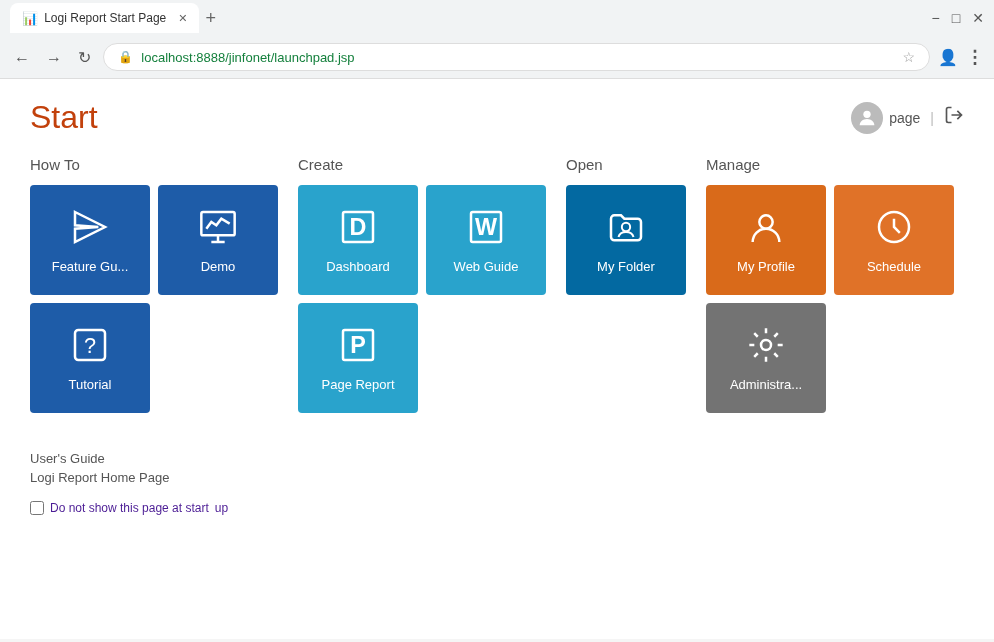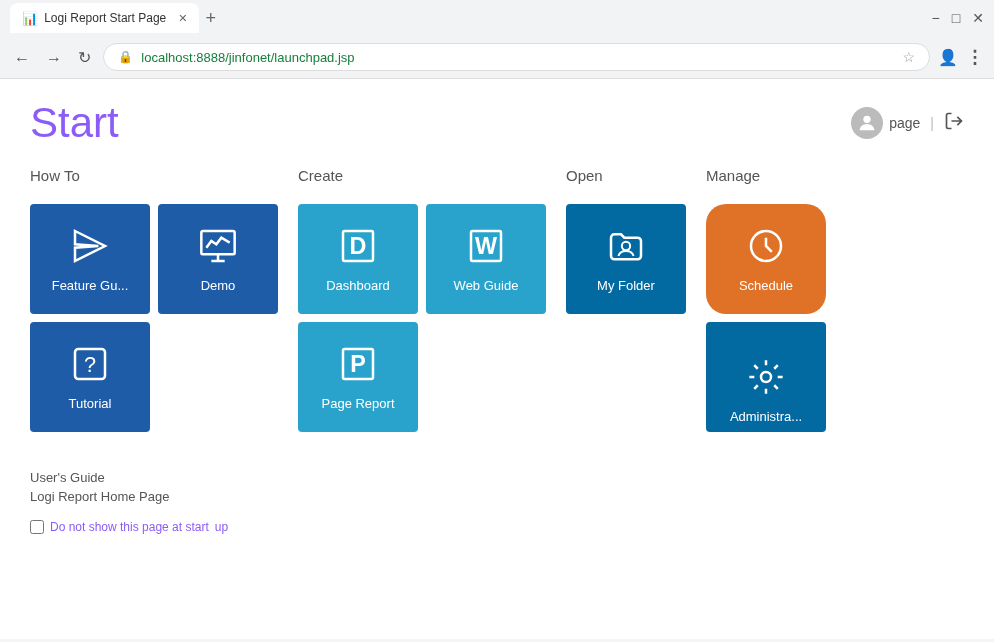--- a/index.html
+++ b/index.html
@@ -94,23 +94,23 @@
       padding: 20px 30px;
     }
 
     .header {
       display: flex;
       align-items: center;
       justify-content: space-between;
       margin-bottom: 20px;
     }
     .page-title {
-      font-size: 42px;
+      font-size: 32px;
       font-weight: 300;
-      color: #8b5cf6;
+      color: #c2410c;
     }
     .user-area {
       display: flex;
       align-items: center;
       gap: 6px;
       font-size: 14px;
       color: #555;
     }
     .user-avatar {
       width: 32px;
@@ -129,21 +129,21 @@
     
     .sections {
       display: flex;
       gap: 20px;
       margin-top: 10px;
     }
     .section { display: flex; flex-direction: column; gap: 0; }
     .section-title {
       font-size: 15px;
       color: #555;
-      margin-bottom: 20px;
+      margin-bottom: 12px;
       font-weight: normal;
     }
     .tiles-row {
       display: flex;
       gap: 8px;
       margin-bottom: 8px;
     }
     .tile {
       width: 120px;
       height: 110px;
@@ -157,21 +157,21 @@
       gap: 6px;
       text-align: center;
       padding: 8px;
     }
     .tile-icon { font-size: 36px; line-height: 1; }
     .tile-label { font-size: 13px; font-weight: 500; }
 
     .blue-dark { background: #1e5ca8; }
     .blue-light { background: #29a3cc; }
     .green { background: #0369a1; }
-    .orange { background: #e86420; border-radius: 20px; }
+    .orange { background: #e86420; }
     .orange-dark { background: #e07020; }
 
     
     .bottom-links {
       margin-top: 30px;
       display: flex;
       flex-direction: column;
       gap: 4px;
     }
     .bottom-links a {
@@ -182,21 +182,21 @@
 
     .startup-check {
       margin-top: 16px;
       display: flex;
       align-items: center;
       gap: 6px;
       font-size: 12px;
       color: #666;
     }
     .startup-check input { width: 14px; height: 14px; }
-    .startup-check span { color: #8b5cf6; cursor: pointer; }
+    .startup-check span { color: #4c1d95; cursor: pointer; }
 
     
     .tile svg { width: 40px; height: 40px; fill: none; stroke: white; stroke-width: 2; }
   </style>
 </head>
 <body>
 
 <div class="browser-chrome">
   <div class="title-bar">
     <div class="tab">
@@ -330,32 +330,41 @@
             </svg>
           </div>
           <div class="tile-label">My Folder</div>
         </div>
       </div>
     </div>
 
     <div class="section">
       <div class="section-title">Manage</div>
       <div class="tiles-row">
+        <div class="tile orange-dark" style="background:#d96a1a;">
+          <div class="tile-icon">
+            <svg viewBox="0 0 24 24" width="38" height="38" fill="none" stroke="white" stroke-width="1.5">
+              <circle cx="12" cy="9" r="4" stroke="white" stroke-width="1.5"></circle>
+              <path d="M4 21c0-4.4 3.6-8 8-8s8 3.6 8 8" stroke="white" stroke-width="1.5"></path>
+            </svg>
+          </div>
+          <div class="tile-label">My Profile</div>
+        </div>
         <div class="tile orange" style="background:#e07228;">
           <div class="tile-icon">
             <svg viewBox="0 0 24 24" width="38" height="38" fill="none" stroke="white" stroke-width="1.5">
               <circle cx="12" cy="12" r="9" stroke="white" stroke-width="1.5"></circle>
               <polyline points="12,7 12,12 15.5,15.5" stroke="white" stroke-width="1.5"></polyline>
             </svg>
           </div>
           <div class="tile-label">Schedule</div>
         </div>
       </div>
       <div class="tiles-row">
-        <div class="tile orange-dark" style="background:#0369a1;justify-content:flex-end;">
+        <div class="tile orange-dark" style="background:#737373;">
           <div class="tile-icon">
             <svg viewBox="0 0 24 24" width="38" height="38" fill="none" stroke="white" stroke-width="1.5">
               <circle cx="12" cy="12" r="3" stroke="white" stroke-width="1.5"></circle>
               <path d="M12 2v3M12 19v3M2 12h3M19 12h3M4.93 4.93l2.12 2.12M16.95 16.95l2.12 2.12M4.93 19.07l2.12-2.12M16.95 7.05l2.12-2.12" stroke="white" stroke-width="1.5"></path>
             </svg>
           </div>
           <div class="tile-label">Administra...</div>
         </div>
       </div>
     </div>

